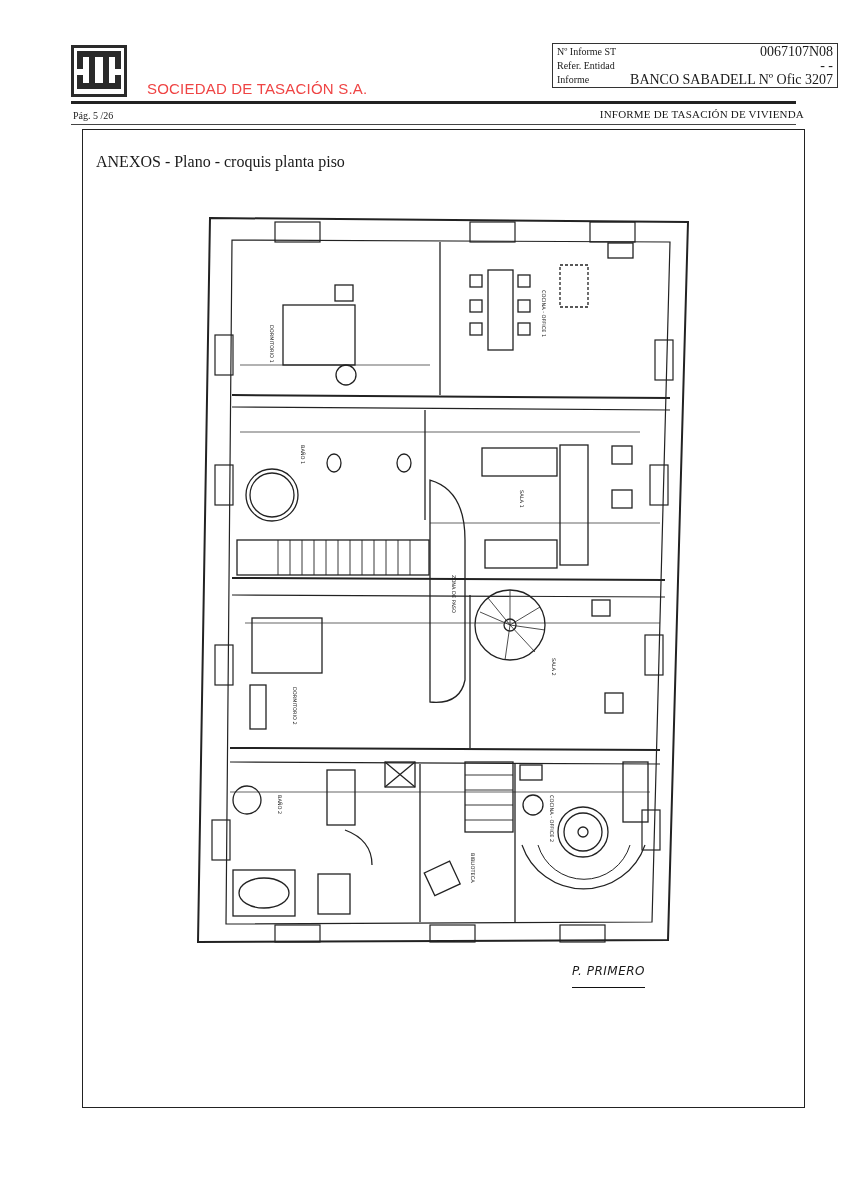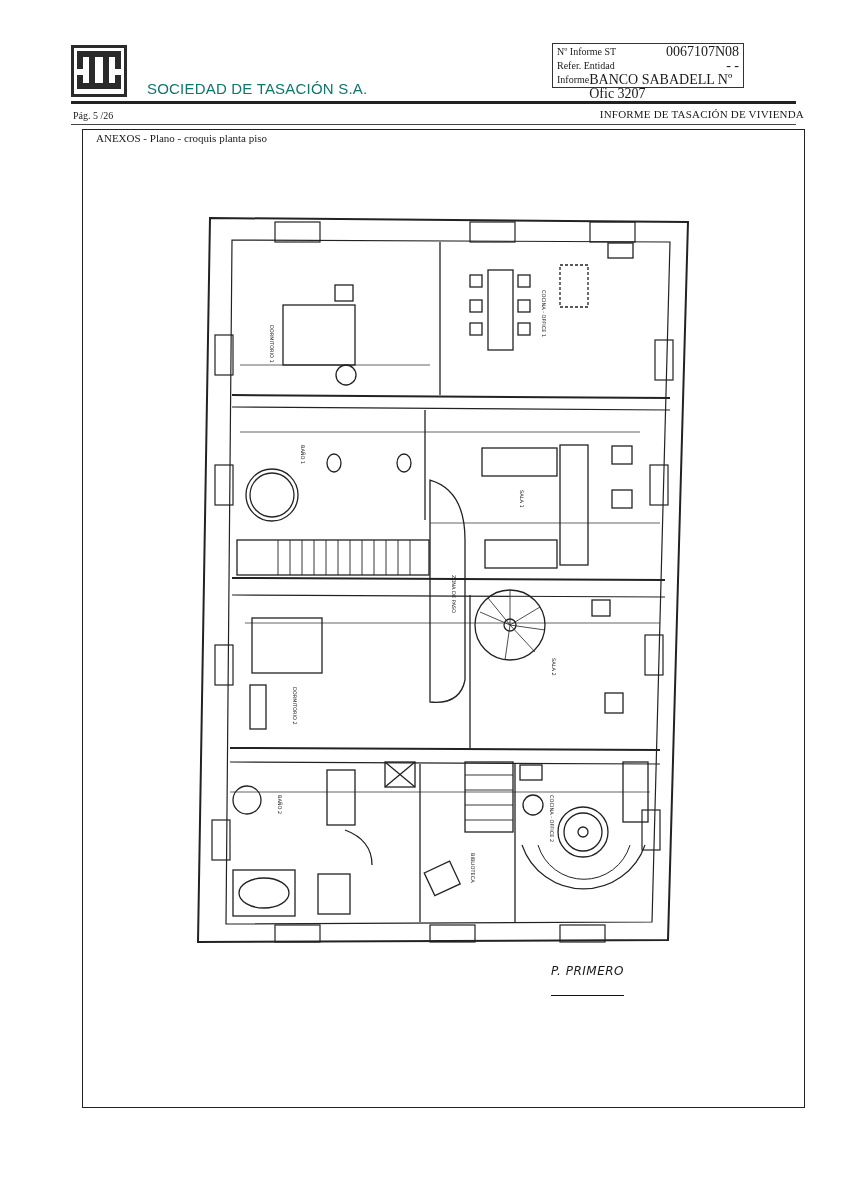--- a/index.html
+++ b/index.html
@@ -1,29 +1,29 @@
 <!DOCTYPE html>
 <html><head>
 <meta charset="utf-8">
 <style>
   html,body{margin:0;padding:0;background:#fff;}
   body{width:848px;height:1200px;position:relative;overflow:hidden;font-family:"Liberation Serif",serif;color:#1a1a1a;}
   .logo{position:absolute;left:71px;top:45px;width:56px;height:52px;}
-  .company{position:absolute;left:147px;top:80px;font-family:"Liberation Sans",sans-serif;font-size:15px;letter-spacing:0.2px;color:#0f766e;}
-  .infobox{position:absolute;left:552px;top:43px;width:192px;height:45px;border:1px solid #333;font-size:10px;line-height:14px;padding:1px 4px;box-sizing:border-box;}
+  .company{position:absolute;left:147px;top:80px;font-family:"Liberation Sans",sans-serif;font-size:15px;letter-spacing:0.2px;color:#ef4444;}
+  .infobox{position:absolute;left:552px;top:43px;width:286px;height:45px;border:1px solid #333;font-size:10px;line-height:14px;padding:1px 4px;box-sizing:border-box;}
   .infobox .row{display:flex;justify-content:space-between;}
   .infobox .val{font-size:14px;}
   .rule-top{position:absolute;left:71px;top:101px;width:725px;height:3px;background:#222;}
   .page-num{position:absolute;left:73px;top:110px;font-size:10px;}
   .report-title{position:absolute;right:44px;top:108px;font-size:11px;letter-spacing:0.2px;}
   .rule-2{position:absolute;left:71px;top:124px;width:725px;height:1px;background:#444;}
   .frame{position:absolute;left:82px;top:129px;width:723px;height:979px;border:1.3px solid #222;box-sizing:border-box;}
-  .annex{position:absolute;left:96px;top:132px;font-size:11px;}
+  .annex{position:absolute;left:96px;top:153px;font-size:16px;}
   .plan{position:absolute;left:190px;top:210px;width:580px;height:790px;}
-  .level-label{position:absolute;left:551px;top:964px;font-family:"DejaVu Sans",sans-serif;font-size:12px;font-style:italic;letter-spacing:0.5px;border-bottom:1.5px solid #111;padding-bottom:17px;}
+  .level-label{position:absolute;left:572px;top:964px;font-family:"DejaVu Sans",sans-serif;font-size:12px;font-style:italic;letter-spacing:0.5px;border-bottom:1.5px solid #111;padding-bottom:9px;}
   .room{position:absolute;font-family:"DejaVu Sans",sans-serif;font-size:5px;color:#222;transform:rotate(90deg);transform-origin:left top;white-space:nowrap;}
 </style>
 </head>
 <body>
 
 <svg class="logo" viewBox="0 0 56 52">
   <rect x="0" y="0" width="56" height="52" fill="#2a2a2a"></rect>
   <rect x="3" y="3" width="50" height="46" fill="#fff"></rect>
   <rect x="6" y="6" width="44" height="6" fill="#2a2a2a"></rect>
   <rect x="6" y="12" width="6" height="12" fill="#2a2a2a"></rect>

